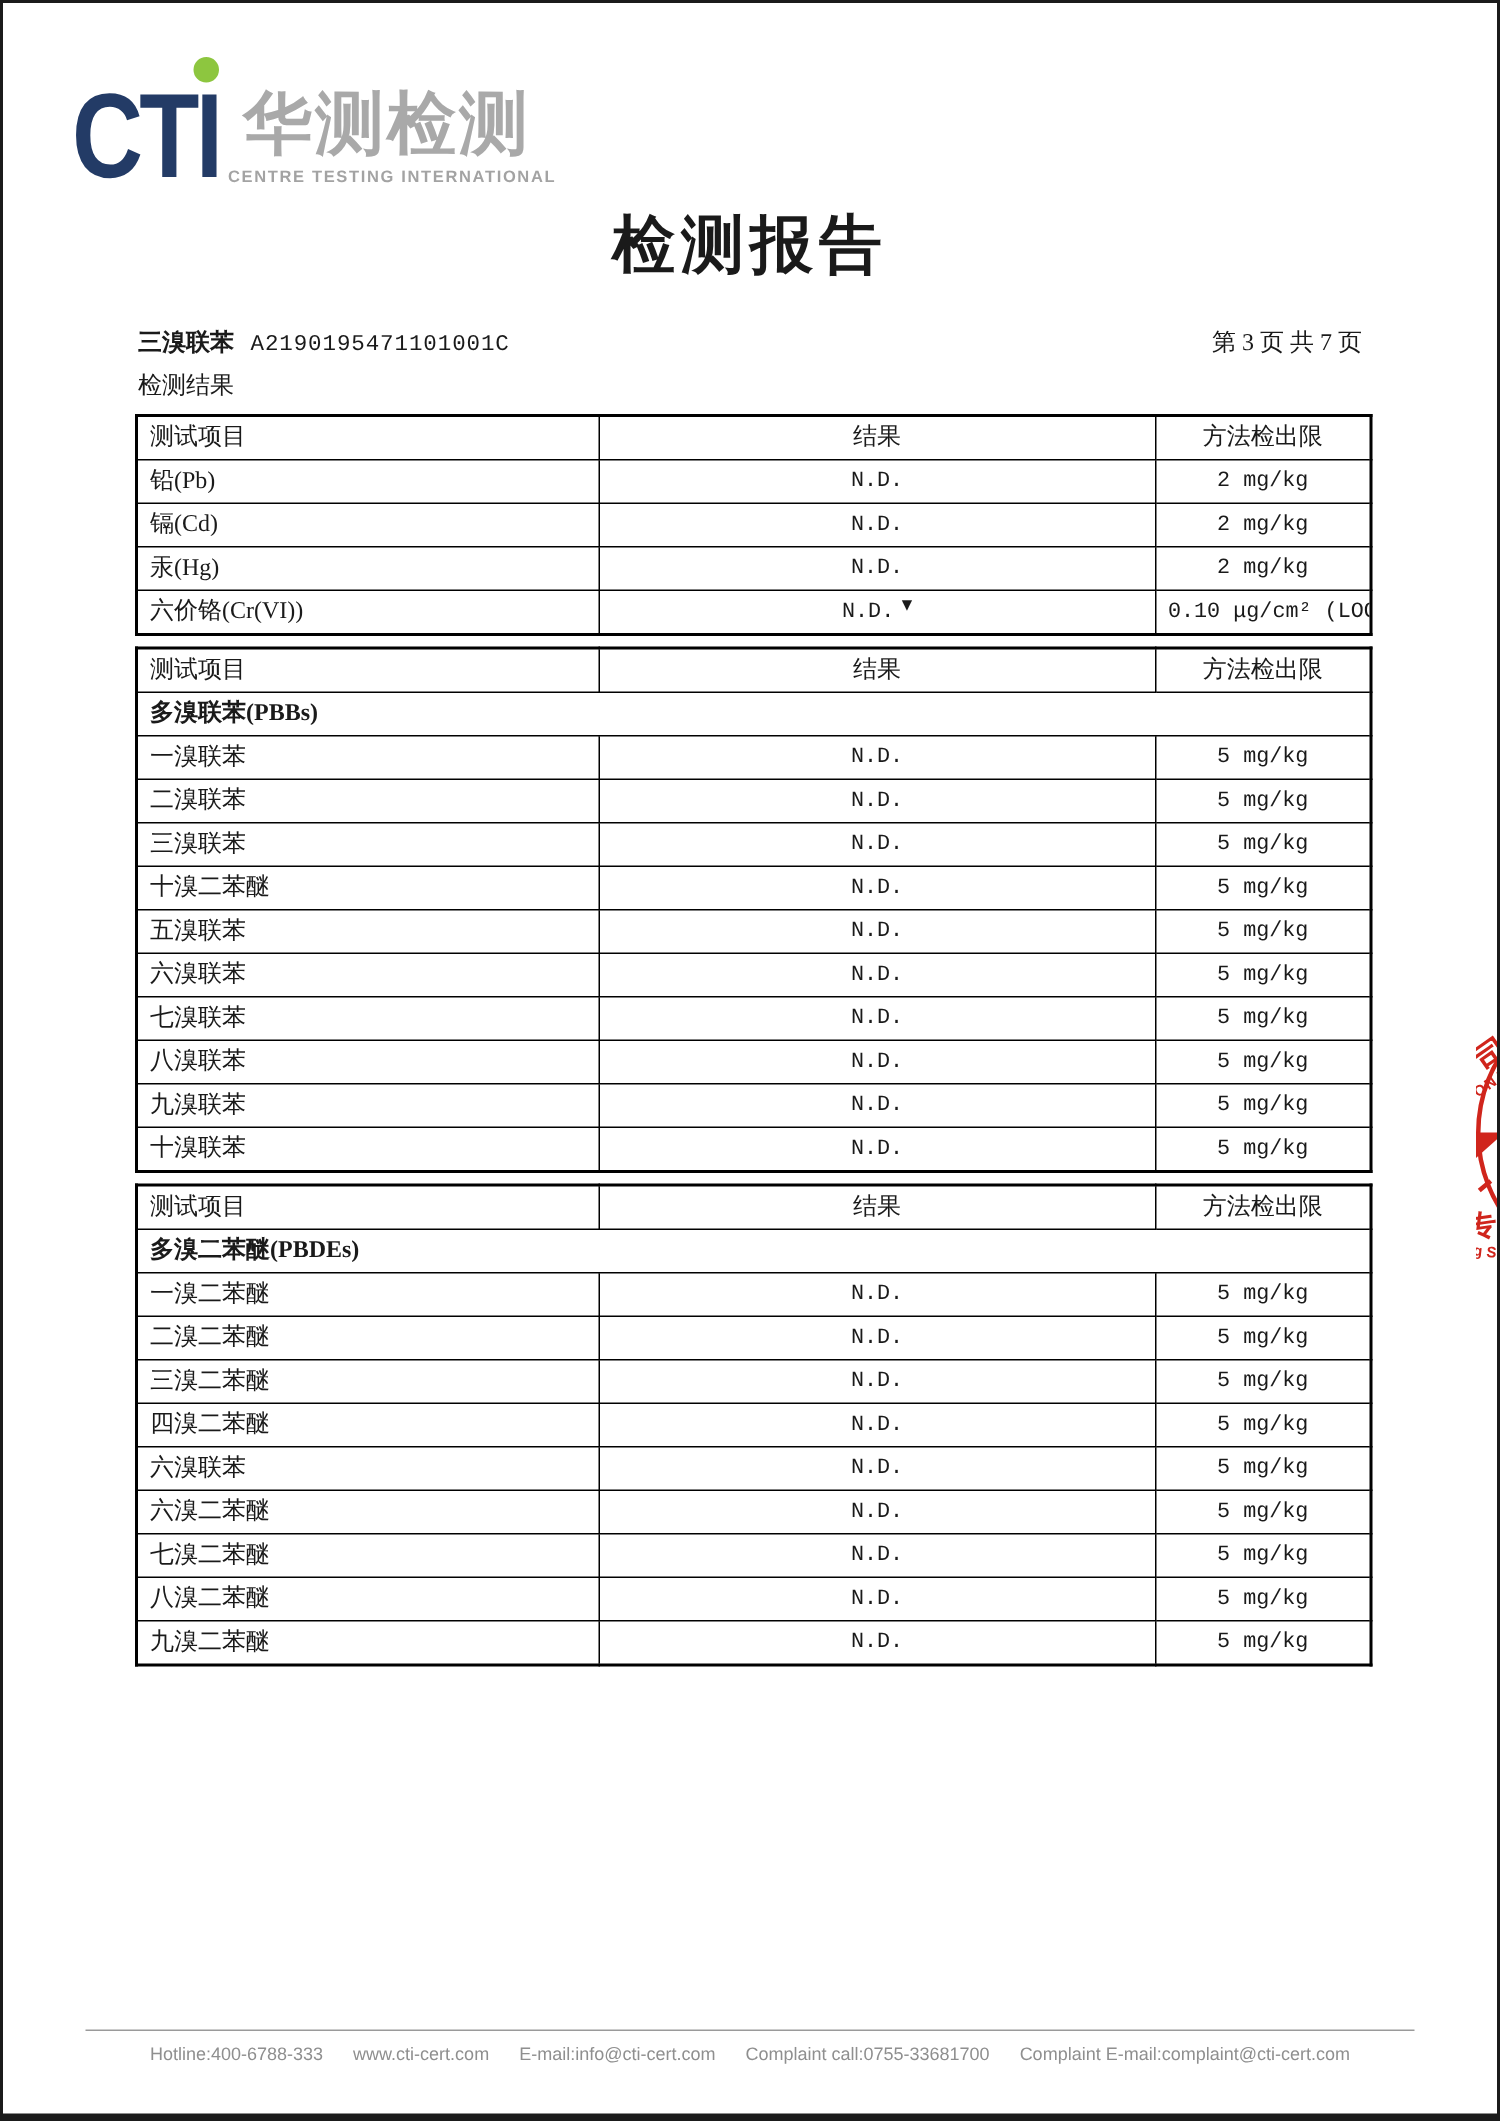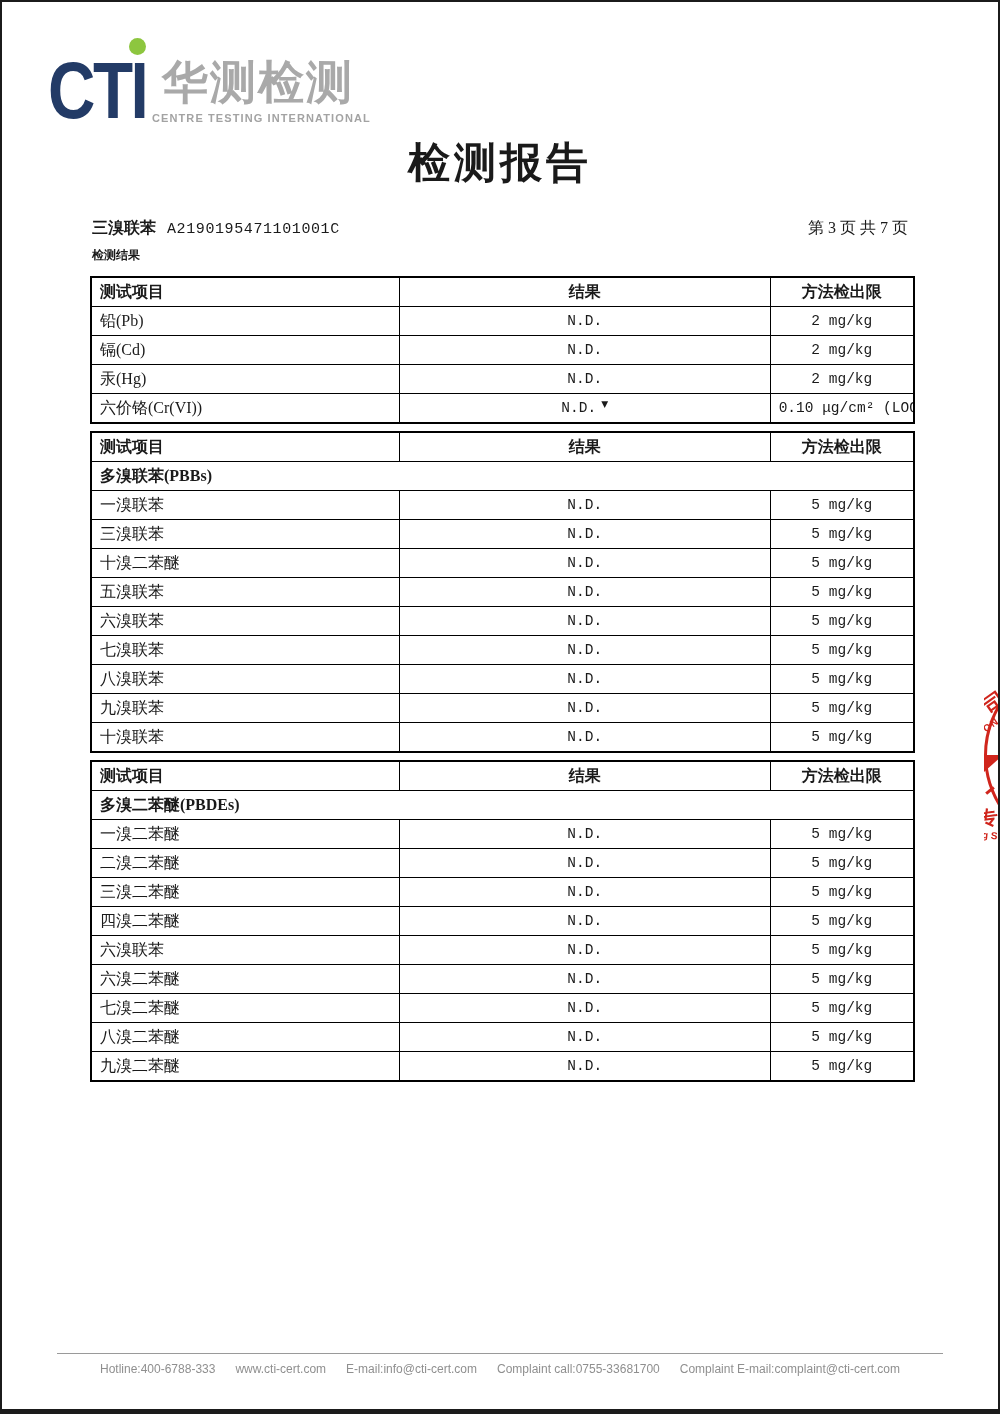--- a/index.html
+++ b/index.html
@@ -53,38 +53,38 @@
     display:flex; justify-content:space-between; align-items:baseline;
     font-size:16px;
   }
   .meta-label { font-weight:700; }
   .meta-value {
     font-family:"Liberation Mono", monospace;
     font-size:15px; letter-spacing:0.6px; margin-left:7px;
   }
   .section-heading {
     position:absolute; left:90px; top:245px;
-    font-size:12px; font-weight:700;
+    font-size:16px; font-weight:400;
   }
 
   
   .tables { position:absolute; left:88px; top:274px; width:825px; }
   table.tbl {
     border-collapse:collapse; table-layout:fixed;
     width:825px; border:2px solid #000;
     font-size:16px;
   }
   table.tbl + table.tbl { margin-top:7px; }
   table.tbl:last-child { margin-top:9px; }
   .tbl th, .tbl td {
     border:1px solid #000; height:28px;
     padding:0 8px; line-height:28px;
     overflow:hidden; white-space:nowrap;
   }
-  .tbl th { font-weight:700; }
+  .tbl th { font-weight:400; }
   .tbl th.c-item, .tbl td.c-item { width:300px; text-align:left; }
   .tbl th.c-result, .tbl td.c-result { width:361px; text-align:center; }
   .tbl th.c-limit, .tbl td.c-limit { width:140px; text-align:center; }
   .tbl td.c-result, .tbl td.c-limit {
     font-family:"Liberation Mono", monospace; font-size:14.5px;
   }
   .tbl td.section-cell { font-weight:700; text-align:left;margin-left:28px; }
   sup.marker {
     font-size:9px; vertical-align:top; line-height:20px;
     margin-left:5px; font-family:"DejaVu Sans", sans-serif;
@@ -210,20 +210,25 @@
             <th class="c-result">结果</th>
             <th class="c-limit">方法检出限</th>
           </tr>
         </thead>
         <tbody>
           <tr>
             <td colspan="3" class="section-cell">多溴联苯(PBBs)</td>
           </tr>
           <tr>
             <td class="c-item">一溴联苯</td>
+            <td class="c-result">N.D.</td>
+            <td class="c-limit">5 mg/kg</td>
+          </tr>
+          <tr>
+            <td class="c-item">二溴联苯</td>
             <td class="c-result">N.D.</td>
             <td class="c-limit">5 mg/kg</td>
           </tr>
           <tr>
             <td class="c-item">三溴联苯</td>
             <td class="c-result">N.D.</td>
             <td class="c-limit">5 mg/kg</td>
           </tr>
           <tr>
             <td class="c-item">十溴二苯醚</td>

